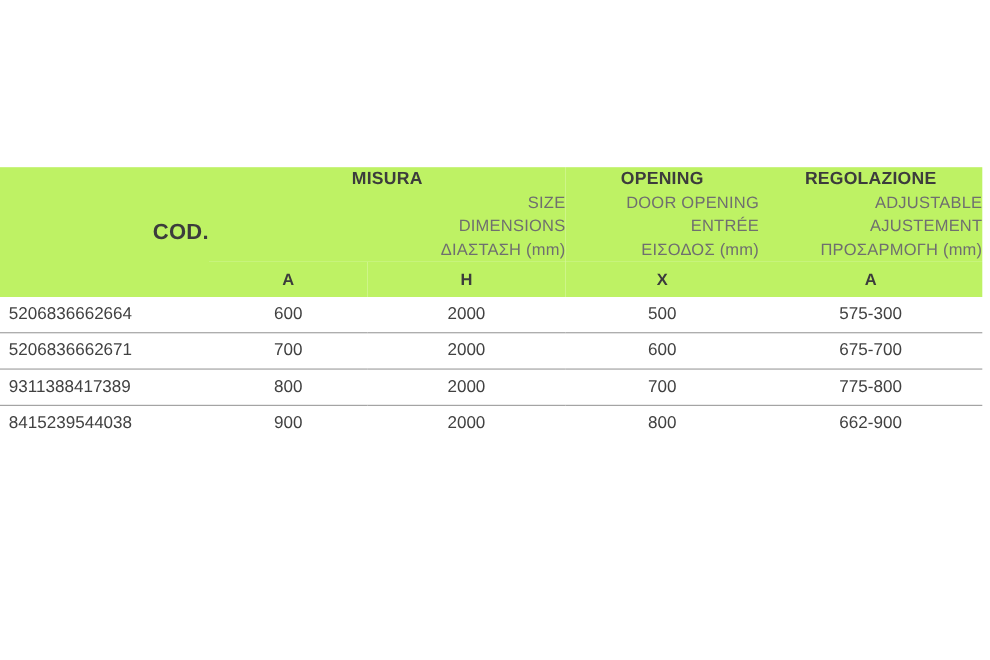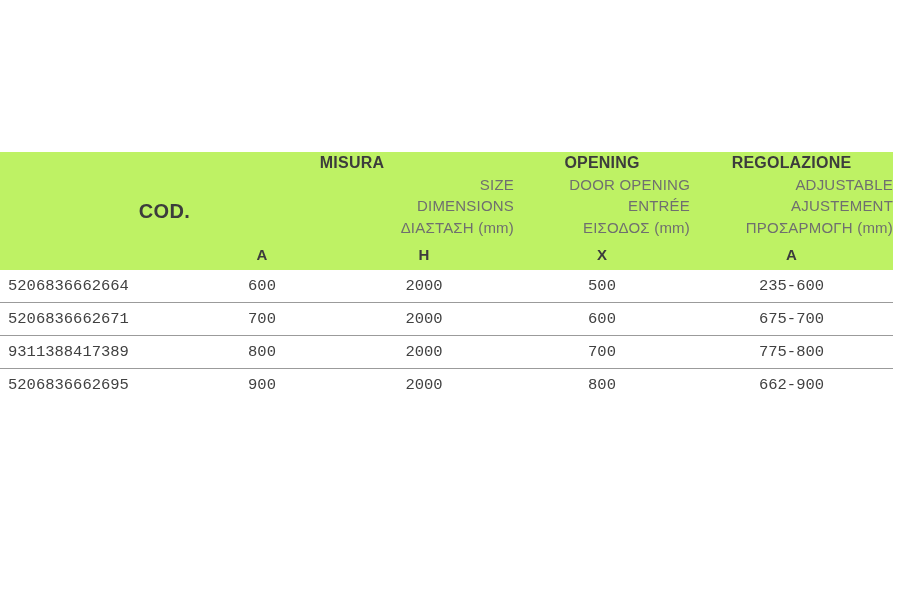--- a/index.html
+++ b/index.html
@@ -65,21 +65,20 @@
     text-align: center;
     font-size: 15px;
     font-weight: 600;
     color: #3c3c3c;
   }
   tbody td {
     height: 32px;
     font-size: 15.5px;
     color: #414141;
     text-align: center;
-    font-family: Liberation Mono, monospace;
   }
   tbody td.cod-cell {
     text-align: left;
     padding-left: 8px;
   }
   tbody tr.has-divider td {
     border-top: 1.5px solid #9b9b9b;
   }
 </style>
 </head>
@@ -122,38 +121,38 @@
         <th>X</th>
         <th>A</th>
       </tr>
     </thead>
     <tbody>
       <tr>
         <td class="cod-cell">5206836662664</td>
         <td>600</td>
         <td>2000</td>
         <td>500</td>
-        <td>235-600</td>
+        <td>575-300</td>
       </tr>
       <tr class="has-divider">
         <td class="cod-cell">5206836662671</td>
         <td>700</td>
         <td>2000</td>
         <td>600</td>
         <td>675-700</td>
       </tr>
       <tr class="has-divider">
         <td class="cod-cell">9311388417389</td>
         <td>800</td>
         <td>2000</td>
         <td>700</td>
         <td>775-800</td>
       </tr>
       <tr class="has-divider">
-        <td class="cod-cell">5206836662695</td>
+        <td class="cod-cell">8415239544038</td>
         <td>900</td>
         <td>2000</td>
         <td>800</td>
         <td>662-900</td>
       </tr>
     </tbody>
   </table>
 </div>
 
 </body></html>

